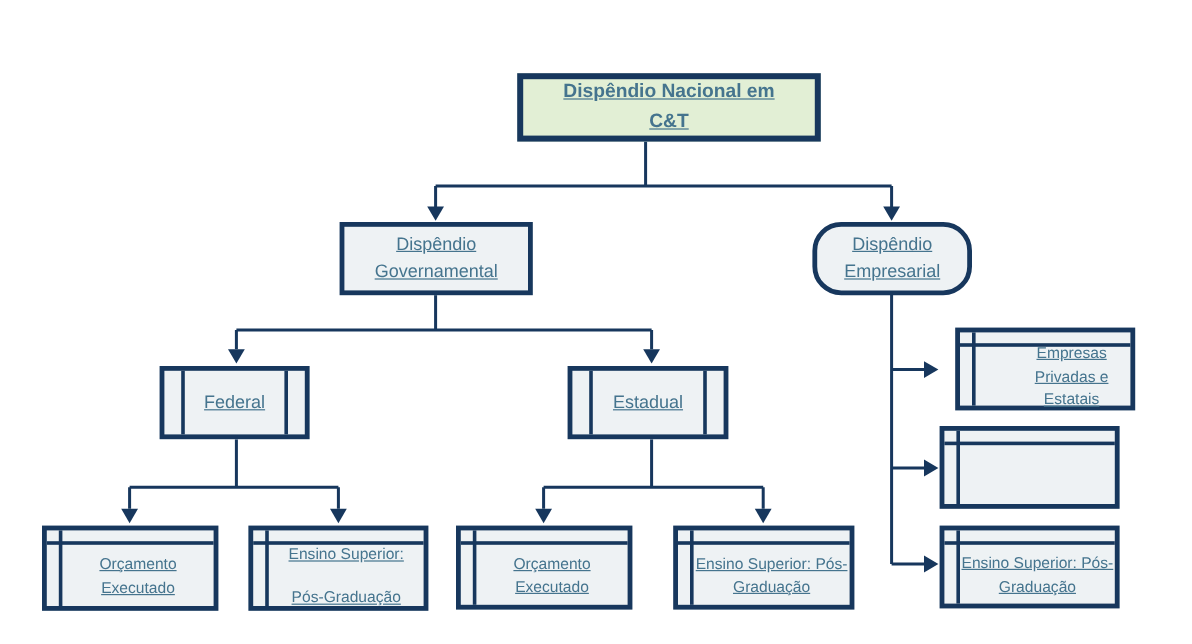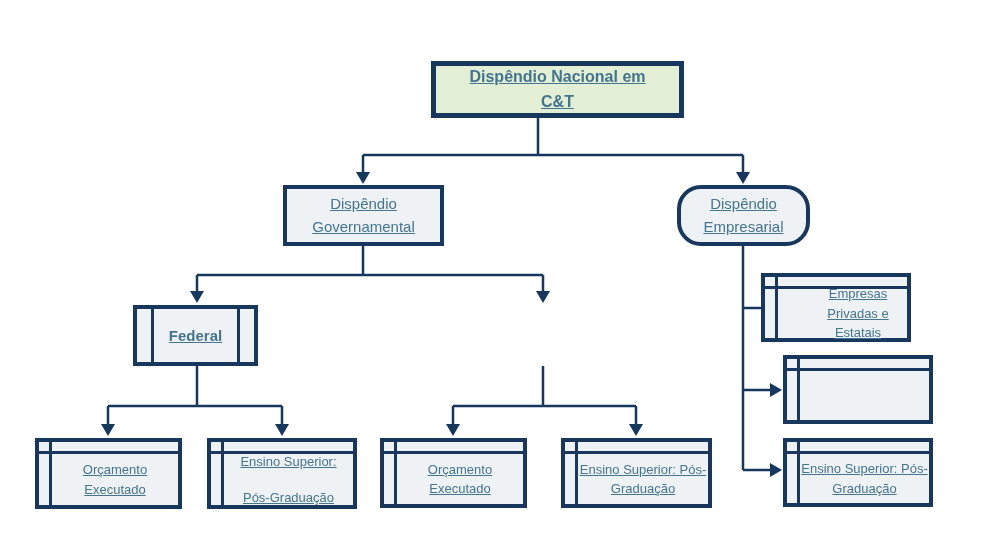--- a/index.html
+++ b/index.html
@@ -69,21 +69,21 @@
 
   
   .pp-bar {
     position: absolute;
     top: 0; bottom: 0;
     width: 3px;
     background: var(--border-navy);
   }
   .pp-bar.left  { left: 14px; }
   .pp-bar.right { right: 14px; }
-  .node-pp .label { font-size: 15px; line-height: 1.4; font-weight: bold; }
+  .node-pp .label { font-size: 15px; line-height: 1.4; }
 
   
   .is-hline {
     position: absolute;
     left: 0; right: 0;
     top: 9px; height: 3px;
     background: var(--border-navy);
   }
   .is-vline {
     position: absolute;
@@ -143,20 +143,25 @@
   <div class="node node-l2" style="left:677px; top:185px; width:133px; height:61px;border-radius:24px;">
     <span class="label w120">Dispêndio Empresarial</span>
   </div>
 
   <div class="node node-pp" style="left:133px; top:305px; width:125px; height:61px;">
     <span class="pp-bar left"></span>
     <span class="pp-bar right"></span>
     <span class="label">Federal</span>
   </div>
 
+  <div class="node node-pp" style="left:473px; top:305px; width:134px; height:61px;">
+    <span class="pp-bar left"></span>
+    <span class="pp-bar right"></span>
+    <span class="label">Estadual</span>
+  </div>
 
   <div class="node node-leaf" style="left:35px; top:438px; width:147px; height:71px;">
     <span class="is-hline"></span>
     <span class="is-vline"></span>
     <span class="label w145">Orçamento Executado</span>
   </div>
 
   <div class="node node-leaf" style="left:207px; top:438px; width:150px; height:71px;">
     <span class="is-hline"></span>
     <span class="is-vline"></span>
@@ -168,21 +173,21 @@
     <span class="is-vline"></span>
     <span class="label w90">Orçamento Executado</span>
   </div>
 
   <div class="node node-leaf" style="left:561px; top:438px; width:151px; height:70px;">
     <span class="is-hline"></span>
     <span class="is-vline"></span>
     <span class="label w140">Ensino Superior: Pós-Graduação</span>
   </div>
 
-  <div class="node node-leaf" style="left:761px; top:273px; width:150px; height:69px;padding-left:44px;">
+  <div class="node node-leaf" style="left:796px; top:273px; width:150px; height:69px;padding-left:44px;">
     <span class="is-hline"></span>
     <span class="is-vline"></span>
     <span class="label w140">Empresas Privadas e Estatais</span>
   </div>
 
   <div class="node node-leaf" style="left:783px; top:355px; width:150px; height:69px;">
     <span class="is-hline"></span>
     <span class="is-vline"></span>
   </div>
 

